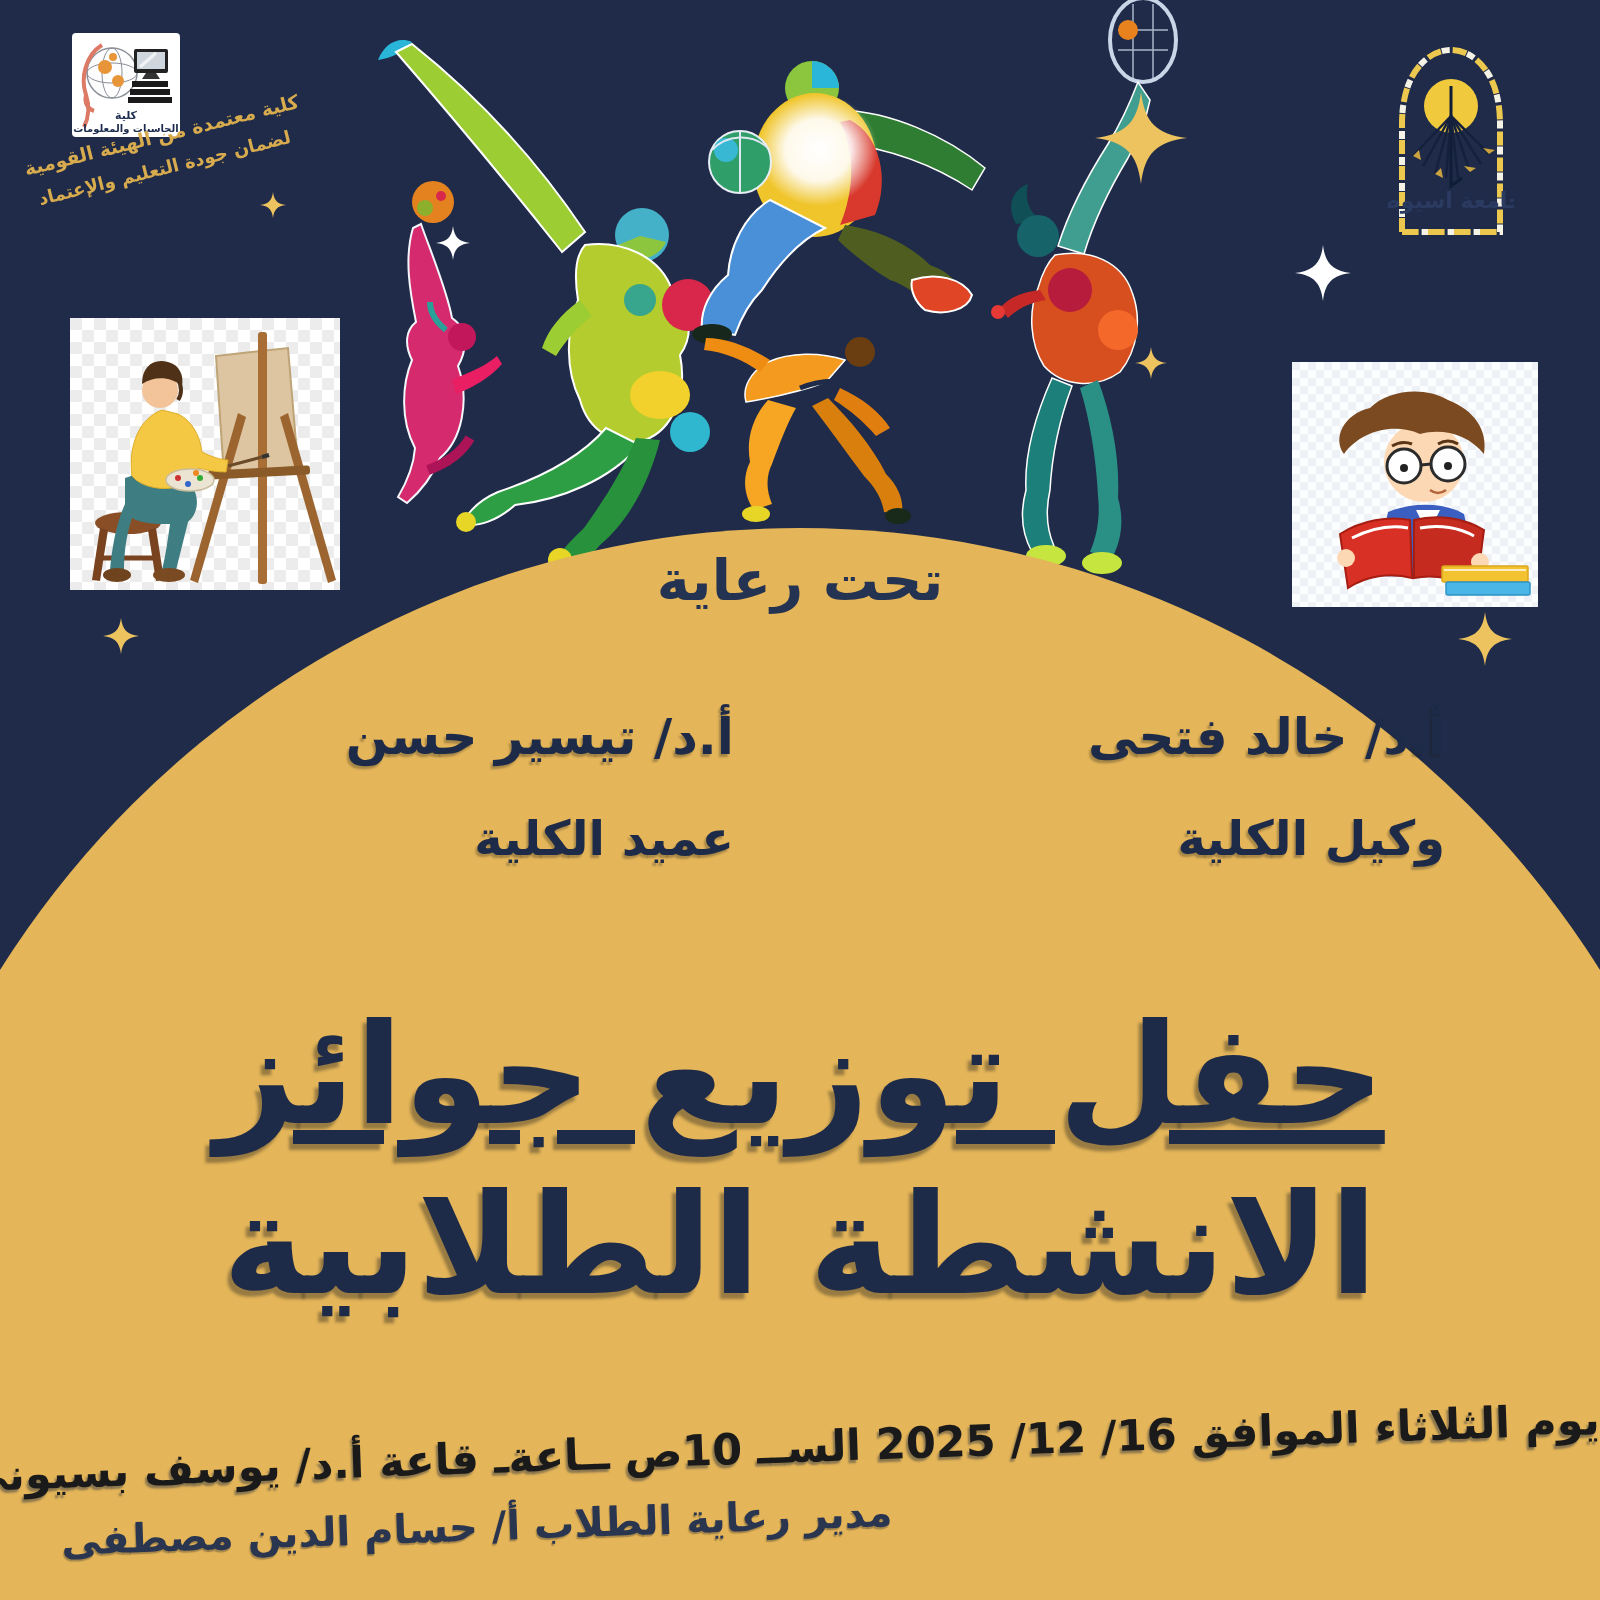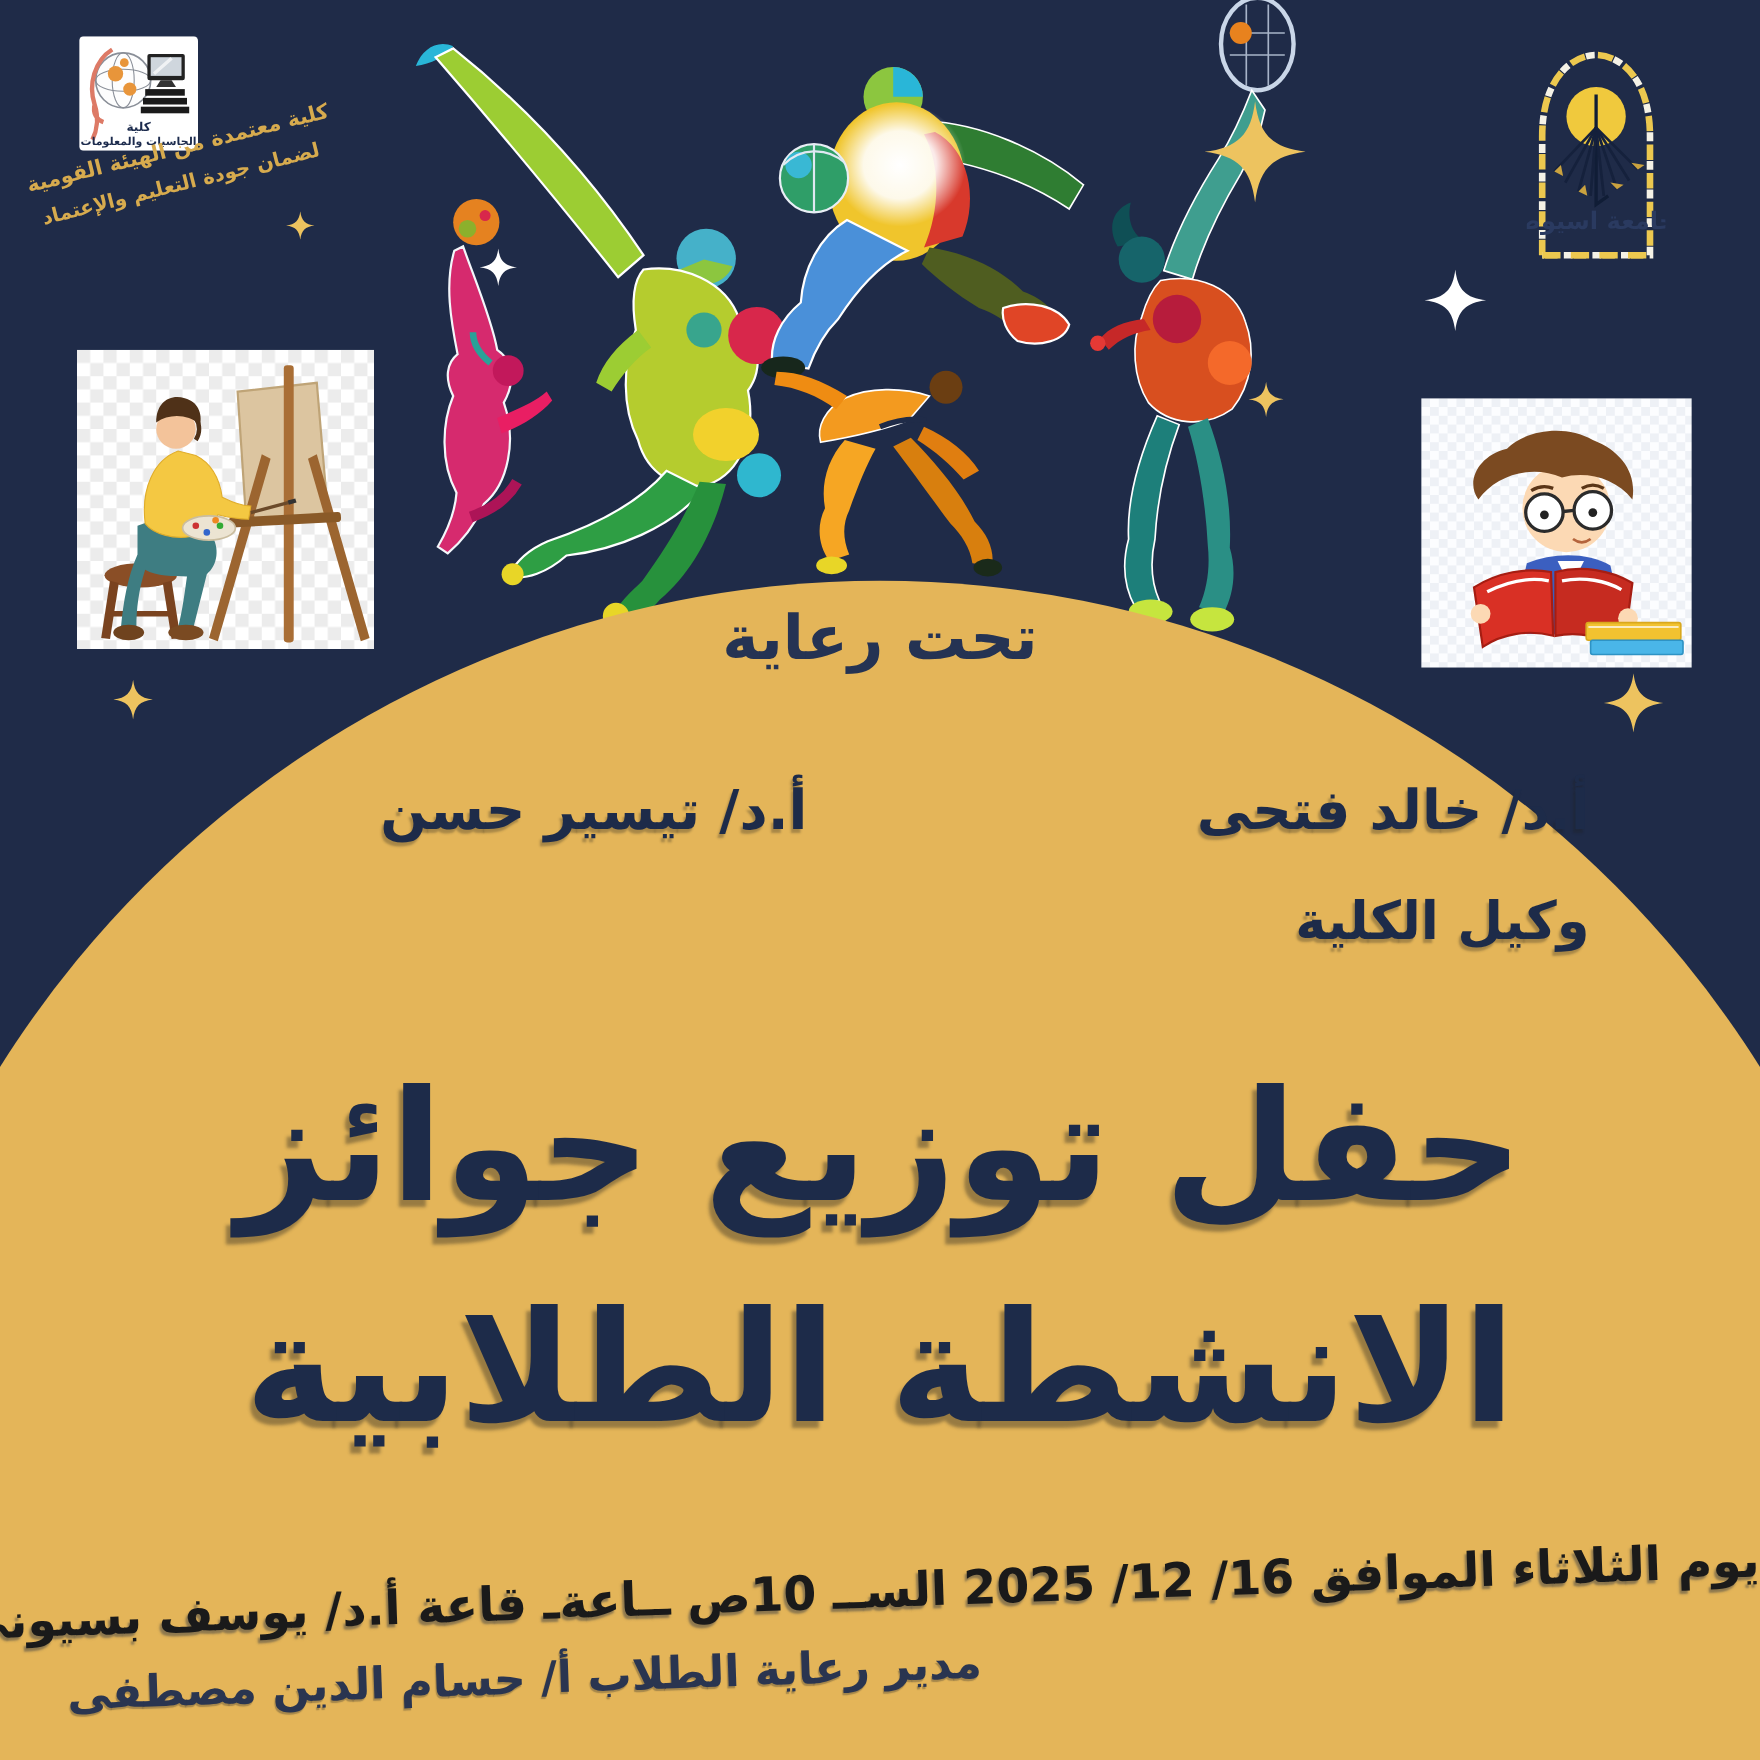--- a/index.html
+++ b/index.html
@@ -15,21 +15,21 @@
   .center{left:0;width:1600px;text-align:center;}
   .patronage{top:548px;font-size:56px;color:#253353;}
   .patron-block{top:708px;text-align:right;}
   .patron-block .pname{font-size:50px;text-shadow:-2px 3px 2px rgba(30,30,30,.30);}
   .patron-block .ptitle{font-size:48px;margin-top:44px;text-shadow:-2px 3px 2px rgba(30,30,30,.30);}
   .pb-right{left:905px;width:540px;}
   .pb-left{left:200px;width:534px;}
   .invitation{top:872px;font-size:48px;text-shadow:-2px 4px 2px rgba(30,30,30,.40);}
   .big-title{font-family:"DejaVu Serif","DejaVu Sans",serif;font-size:140px;line-height:200px;
              color:#1d2b49;text-shadow:-4px 6px 3px rgba(30,30,30,.38);letter-spacing:1px;}
-  .title1{top:943px;}
+  .title1{top:974px;text-decoration:underline;}
   .title2{top:1144px;}
   .details{top:1422px;font-size:43px;color:#1a1a1a;transform:rotate(-2deg);
            text-shadow:-2px 3px 2px rgba(70,70,70,.55);}
   .organizer{left:62px;top:1518px;font-size:40px;color:#2a3550;transform:rotate(-2deg);
              transform-origin:left bottom;text-shadow:-1px 2px 1px rgba(50,50,50,.35);}
   .accred{position:absolute;direction:rtl;color:#d7ab4e;font-weight:bold;white-space:nowrap;
           transform:rotate(-14deg);text-align:center;}
   .accred1{left:52px;top:120px;width:250px;font-size:19px;}
   .accred2{left:44px;top:156px;width:250px;font-size:18px;}
 </style>
@@ -281,20 +281,21 @@
 
   <div class="txt center patronage">تحت رعاية</div>
 
   <div class="txt patron-block pb-right">
     <div class="pname">أ.د/ خالد فتحى</div>
     <div class="ptitle">وكيل الكلية</div>
   </div>
 
   <div class="txt patron-block pb-left">
     <div class="pname">أ.د/ تيسير حسن</div>
+    <div class="ptitle">عميد الكلية</div>
   </div>
 
 
   <div class="txt center big-title title1">حفل توزيع جوائز</div>
   <div class="txt center big-title title2">الانشطة الطلابية</div>
 
   <div class="txt center details">يوم الثلاثاء الموافق 16/ 12/ 2025 الســ 10ص ــاعةـ قاعة أ.د/ يوسف بسيونى</div>
 
   <div class="txt organizer">مدير رعاية الطلاب أ/ حسام الدين مصطفى</div>
 

